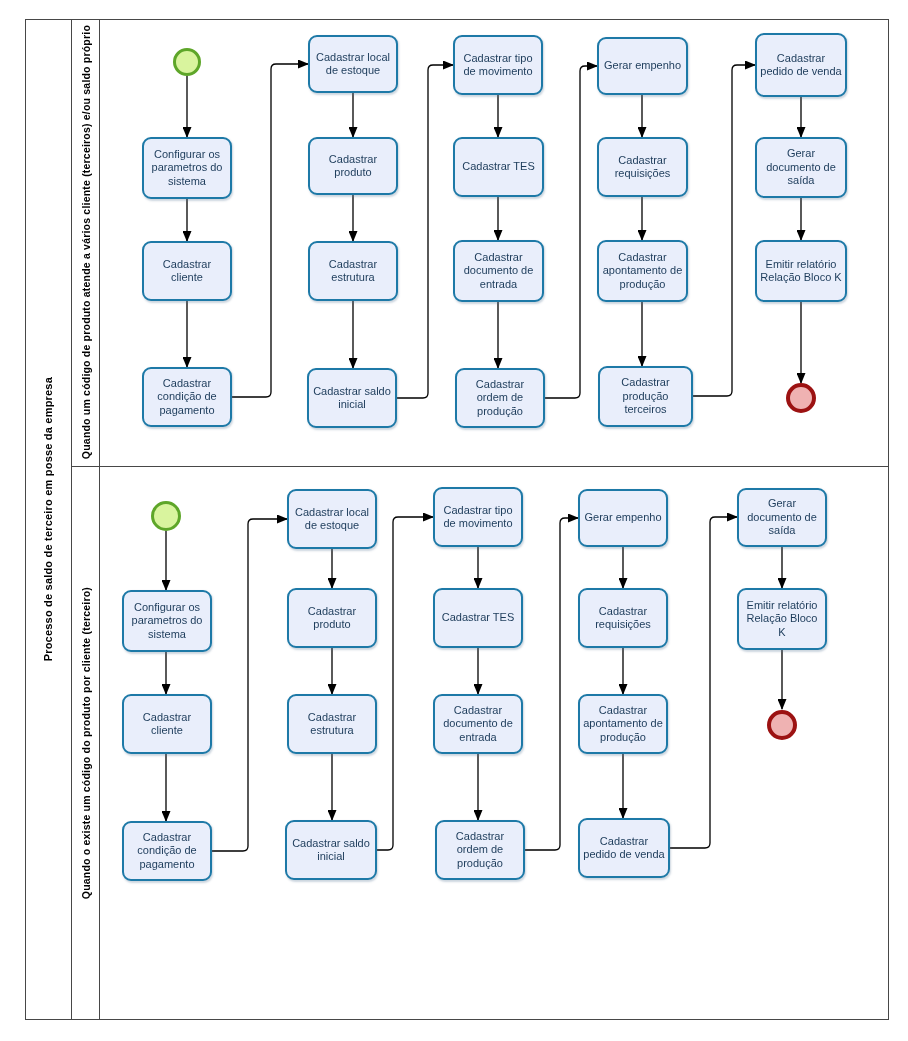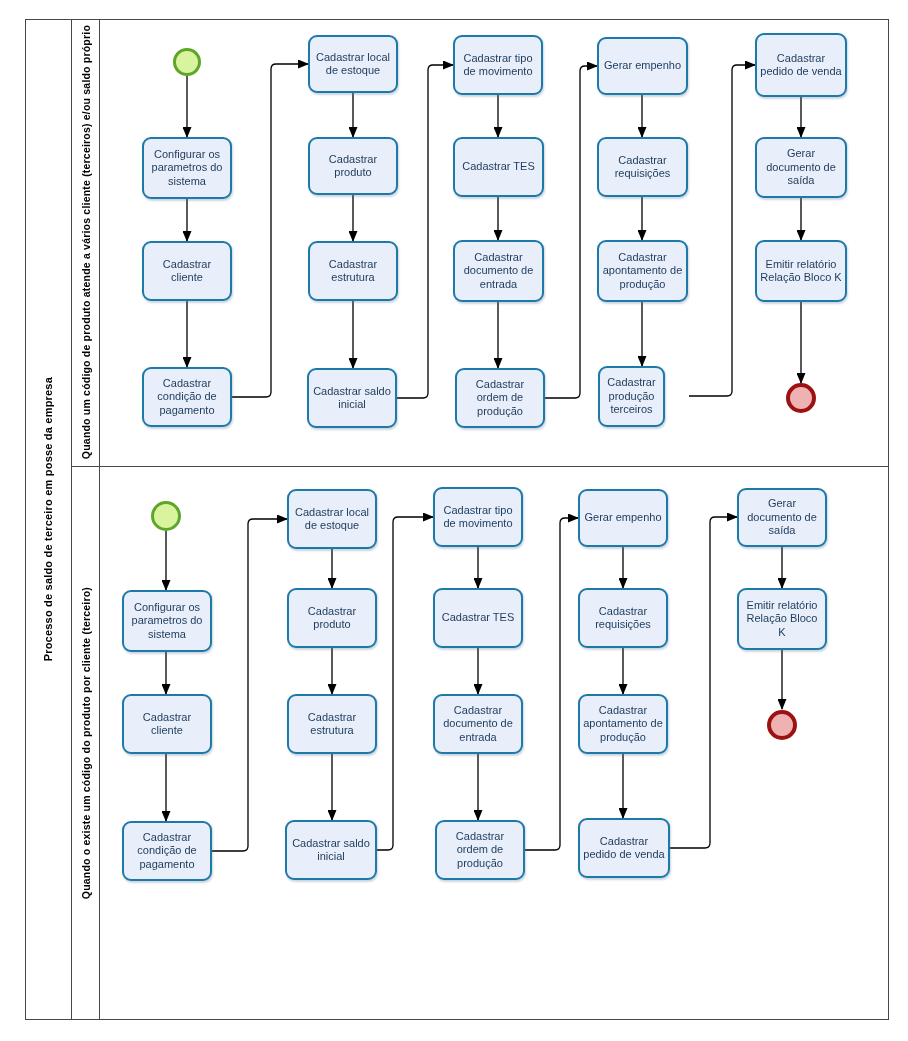--- a/index.html
+++ b/index.html
@@ -161,21 +161,21 @@
     </div>
     <div class="task" style="left: 597px; top: 37px; width: 91px; height: 58px;">
       <span>Gerar empenho</span>
     </div>
     <div class="task" style="left: 597px; top: 137px; width: 91px; height: 60px;">
       <span>Cadastrar requisições</span>
     </div>
     <div class="task" style="left: 597px; top: 240px; width: 91px; height: 62px;">
       <span>Cadastrar apontamento de produção</span>
     </div>
-    <div class="task" style="left: 598px; top: 366px; width: 67px; height: 61px;">
+    <div class="task" style="left: 598px; top: 366px; width: 95px; height: 61px;">
       <span>Cadastrar produção terceiros</span>
     </div>
     <div class="task" style="left: 755px; top: 33px; width: 92px; height: 64px;">
       <span>Cadastrar pedido de venda</span>
     </div>
     <div class="task" style="left: 755px; top: 137px; width: 92px; height: 61px;">
       <span>Gerar documento de saída</span>
     </div>
     <div class="task" style="left: 755px; top: 240px; width: 92px; height: 62px;">
       <span>Emitir relatório Relação Bloco K</span>

